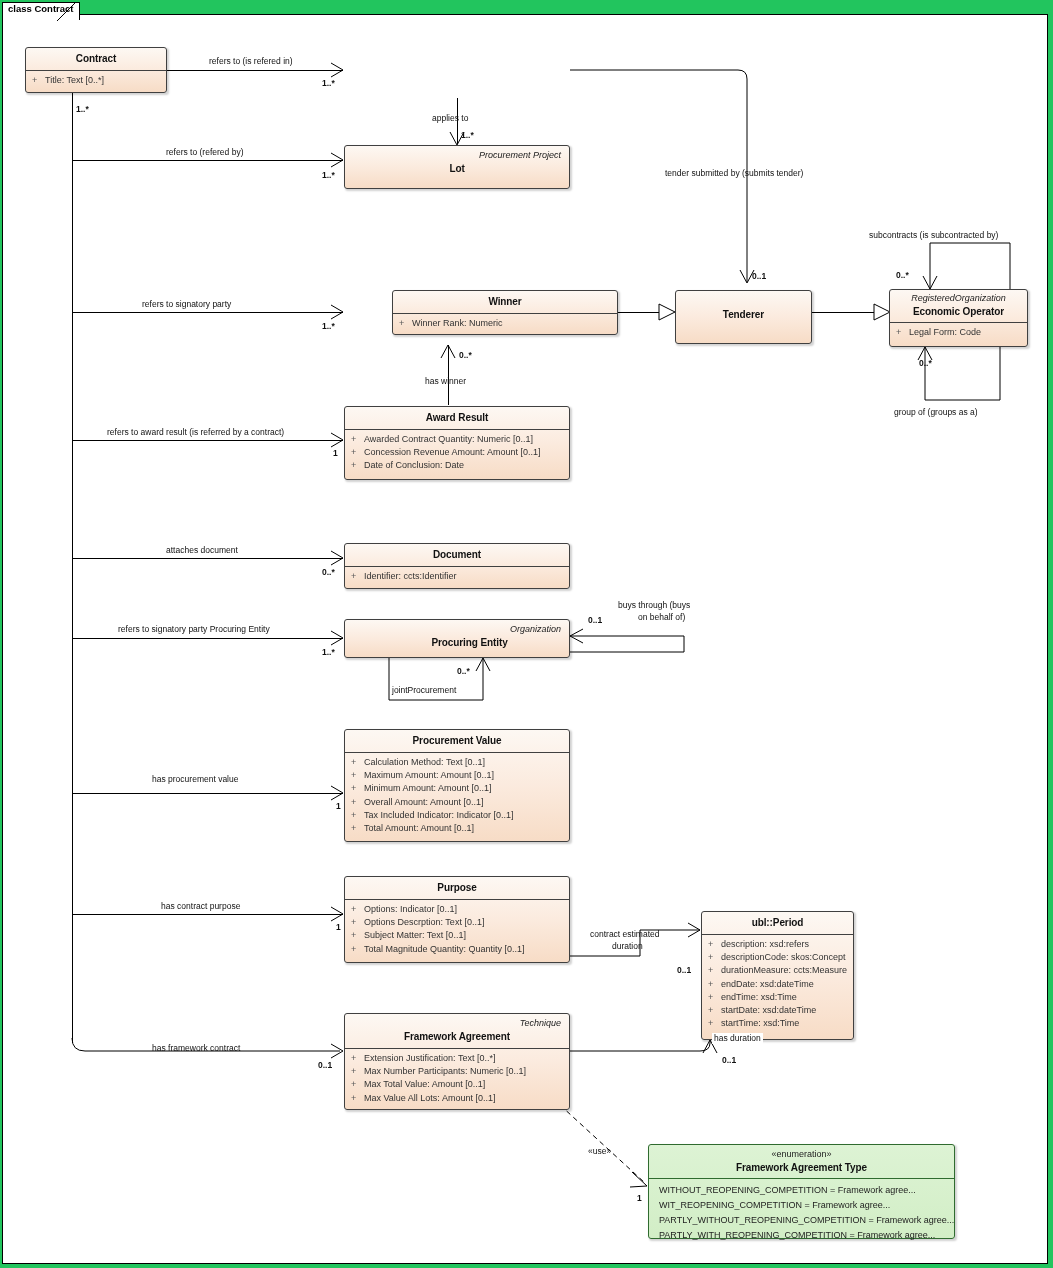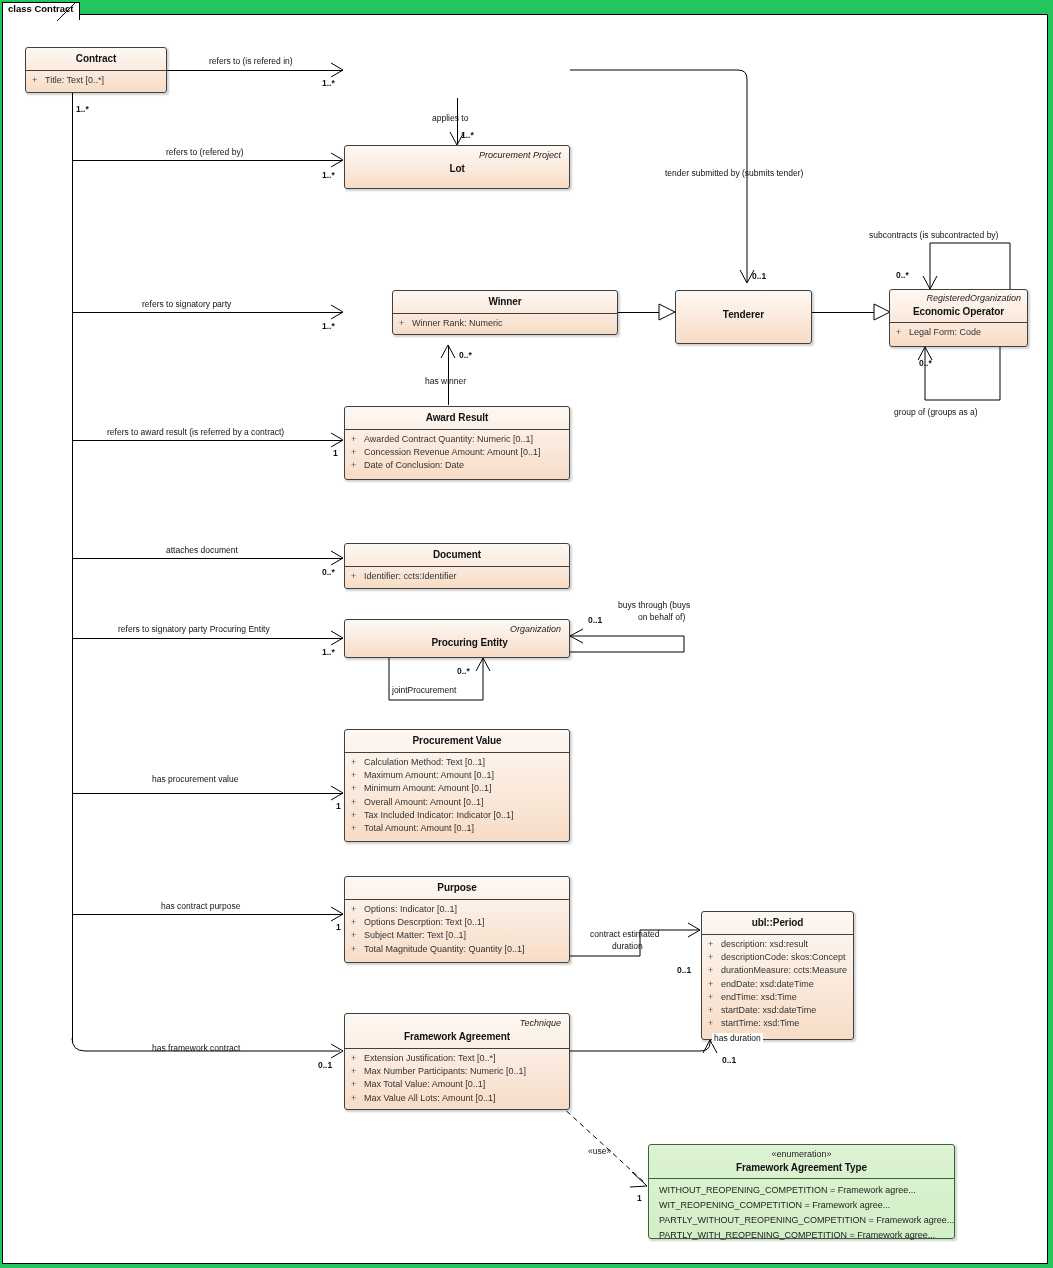--- a/index.html
+++ b/index.html
@@ -287,21 +287,21 @@
   </div>
 
   <div class="node" style="left:675px;top:290px;width:137px;height:54px;">
     <div class="hdr" style="padding-top:17px;">
       <span class="nm">Tenderer</span>
     </div>
   </div>
 
   <div class="node" style="left:889px;top:289px;width:139px;height:58px;">
     <div class="hdr" style="padding:2px 6px 4px 6px;">
-      <span class="stereo" style="text-align:right;">RegisteredOrganization</span>
+      <span class="stereo" style="text-align:center;">RegisteredOrganization</span>
       <span class="nm">Economic Operator</span>
     </div>
     <div class="sep"></div>
     <div class="attrs">
       <div class="attr"><span class="vis">+</span><span>Legal Form: Code</span></div>
     </div>
   </div>
 
   <div class="node" style="left:356px;top:290px;width:226px;height:45px;margin-left:36px;">
     <div class="hdr">
@@ -369,21 +369,21 @@
       <div class="attr"><span class="vis">+</span><span>Total Magnitude Quantity: Quantity [0..1]</span></div>
     </div>
   </div>
 
   <div class="node" style="left:701px;top:911px;width:153px;height:129px;">
     <div class="hdr">
       <span class="nm">ubl::Period</span>
     </div>
     <div class="sep"></div>
     <div class="attrs">
-      <div class="attr"><span class="vis">+</span><span>description: xsd:result</span></div>
+      <div class="attr"><span class="vis">+</span><span>description: xsd:refers</span></div>
       <div class="attr"><span class="vis">+</span><span>descriptionCode: skos:Concept</span></div>
       <div class="attr"><span class="vis">+</span><span>durationMeasure: ccts:Measure</span></div>
       <div class="attr"><span class="vis">+</span><span>endDate: xsd:dateTime</span></div>
       <div class="attr"><span class="vis">+</span><span>endTime: xsd:Time</span></div>
       <div class="attr"><span class="vis">+</span><span>startDate: xsd:dateTime</span></div>
       <div class="attr"><span class="vis">+</span><span>startTime: xsd:Time</span></div>
     </div>
   </div>
 
   <div class="node" style="left:344px;top:1013px;width:226px;height:97px;">

